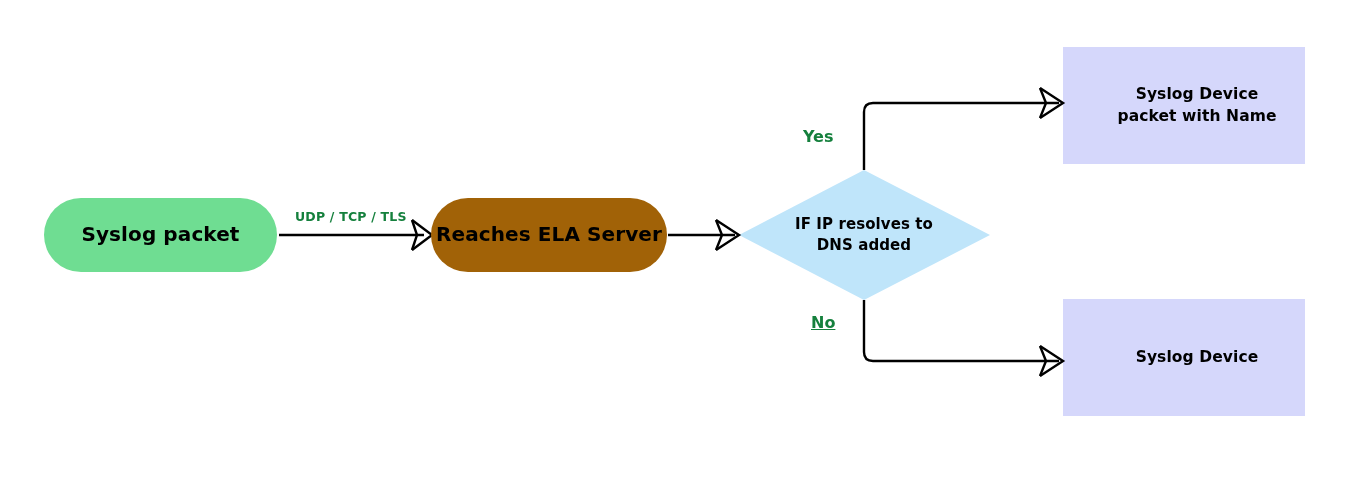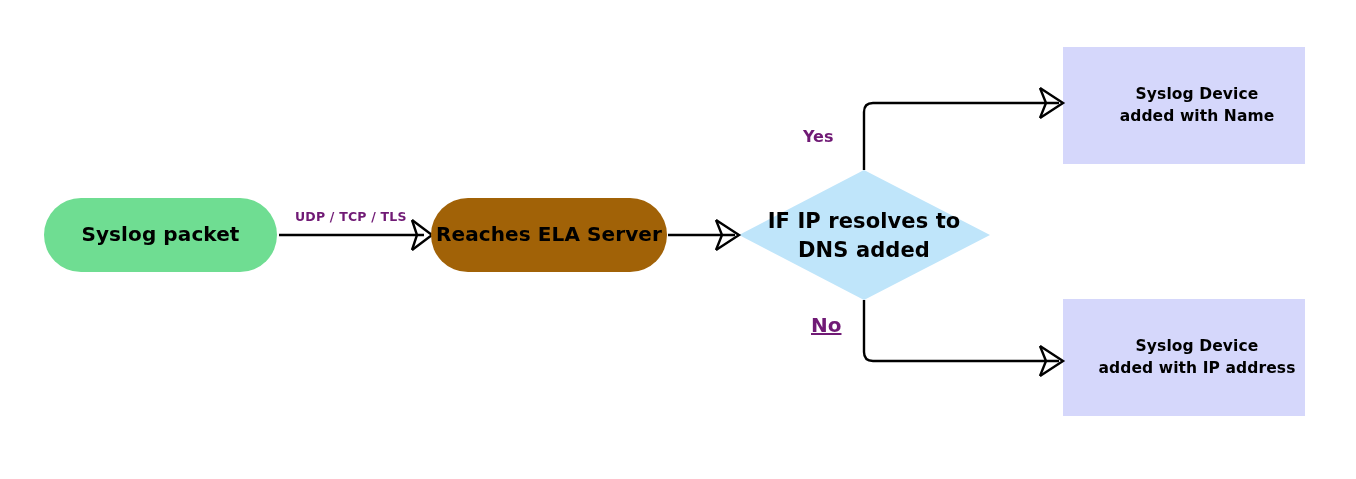--- a/index.html
+++ b/index.html
@@ -53,59 +53,58 @@
     top: 198px;
     width: 236px;
     height: 74px;
   }
   
   #node-decision-label {
     left: 764px;
     top: 205px;
     width: 200px;
     height: 60px;
-    font-size: 21px;
-    align-items: flex-end;
+    font-size: 15px;
   }
   
   .result-box {
     width: 268px;
     height: 117px;
     left: 1063px;
     font-size: 15.5px;
   }
   #node-result-name {
     top: 47px;
   }
   #node-result-ip {
     top: 299px;
   }
   
   .edge-label {
     position: absolute;
-    color: #701a75;
+    color: #15803d;
     font-weight: bold;
     white-space: nowrap;
     text-align: center;
   }
   #edge-label-protocol {
     left: 295px;
     top: 209px;
     font-size: 12.5px;
     letter-spacing: 0.2px;
   }
   #edge-label-yes {
     left: 803px;
     top: 127px;
     font-size: 16px;
   }
   #edge-label-no {
     left: 811px;
     top: 313px;
-    font-size: 20px;
+    font-size: 16px;
     text-decoration: underline;
   }
 </style>
 </head>
 <body>
 
 <div id="canvas">
 
   <svg class="layer-svg" viewBox="0 0 1356 479" xmlns="http://www.w3.org/2000/svg">
 
@@ -147,24 +146,23 @@
       <div>DNS added</div>
     </div>
   </div>
 
   <div class="edge-label" id="edge-label-yes">Yes</div>
   <div class="edge-label" id="edge-label-no">No</div>
 
   <div class="node result-box" id="node-result-name">
     <div>
       <div>Syslog Device</div>
-      <div>added with Name</div>
+      <div>packet with Name</div>
     </div>
   </div>
 
   <div class="node result-box" id="node-result-ip">
     <div>
       <div>Syslog Device</div>
-      <div>added with IP address</div>
     </div>
   </div>
 
 </div>
 
 </body></html>

